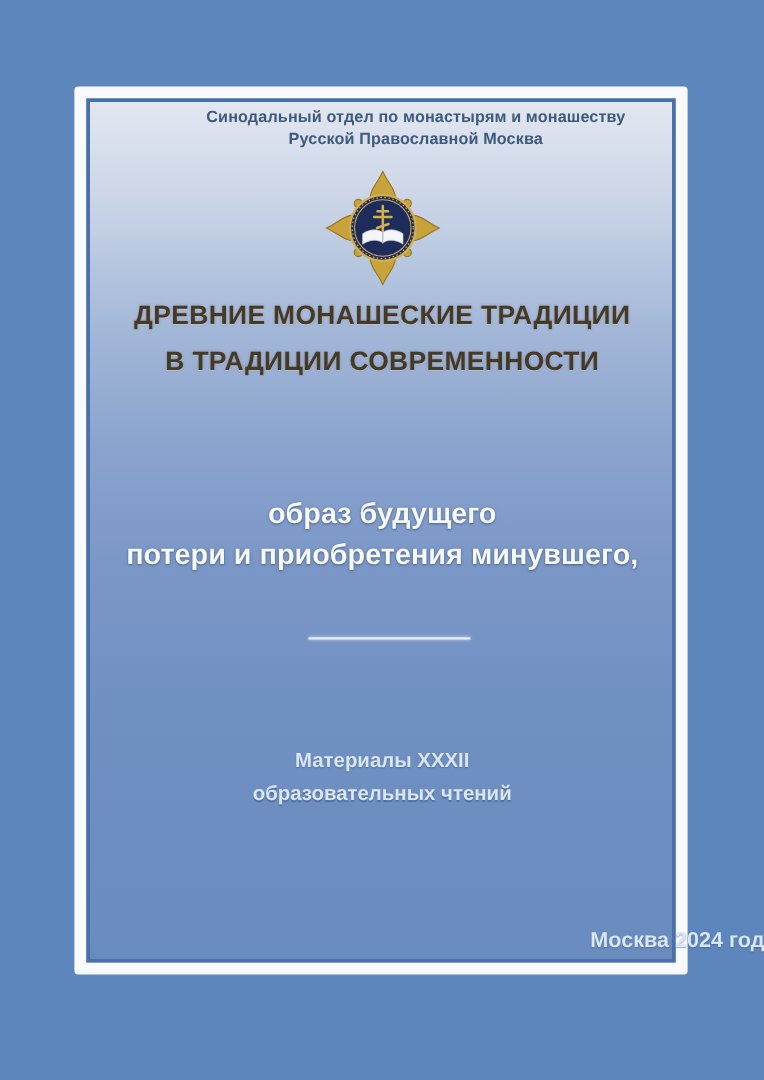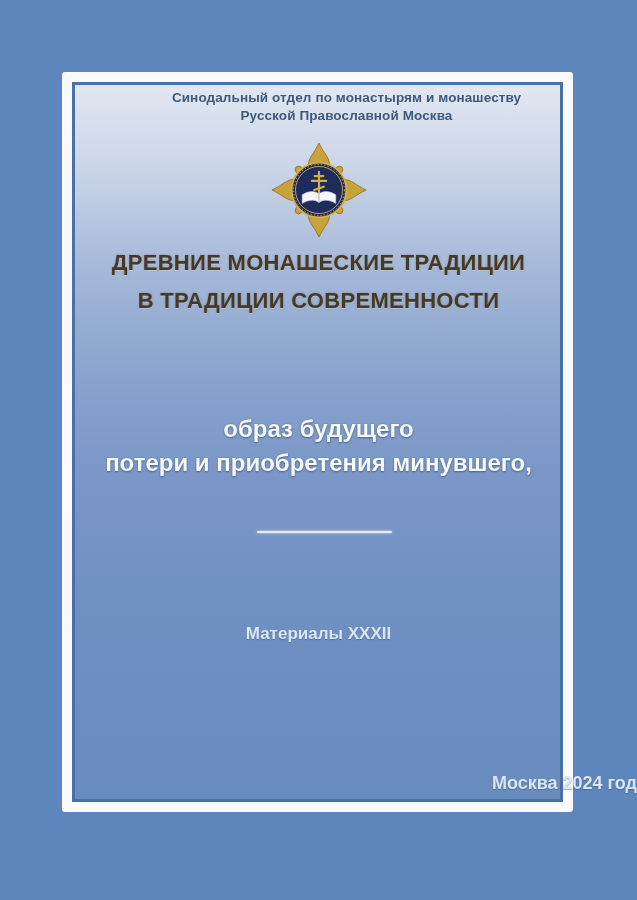--- a/index.html
+++ b/index.html
@@ -157,17 +157,18 @@
 
   <div class="layer subtitle">
     <div>образ будущего</div>
     <div>потери и приобретения минувшего,</div>
   </div>
 
   <div class="divider"></div>
 
   <div class="layer materials">
     <div>Материалы XXXII</div>
+    <div>образовательных чтений</div>
   </div>
 
   <div class="layer imprint">Москва 2024 год</div>
 
 </div>
 
 </body></html>

